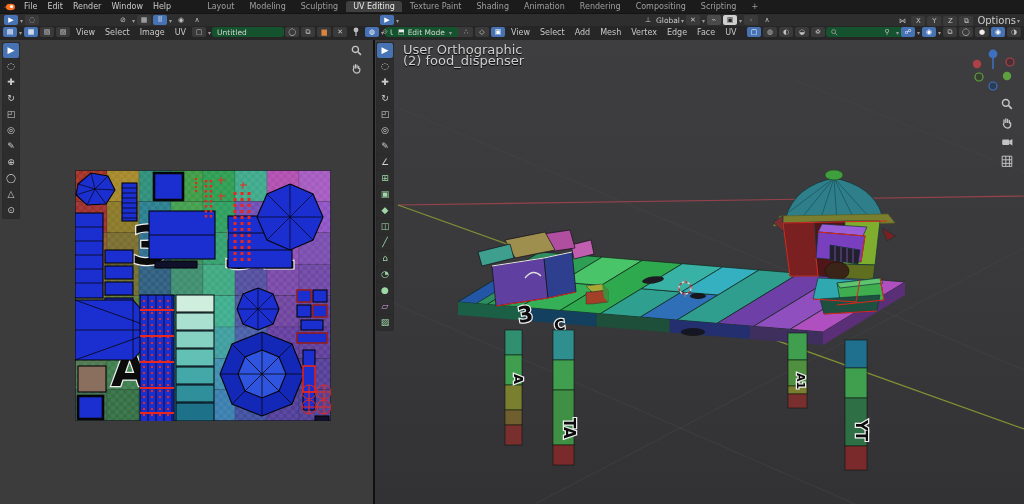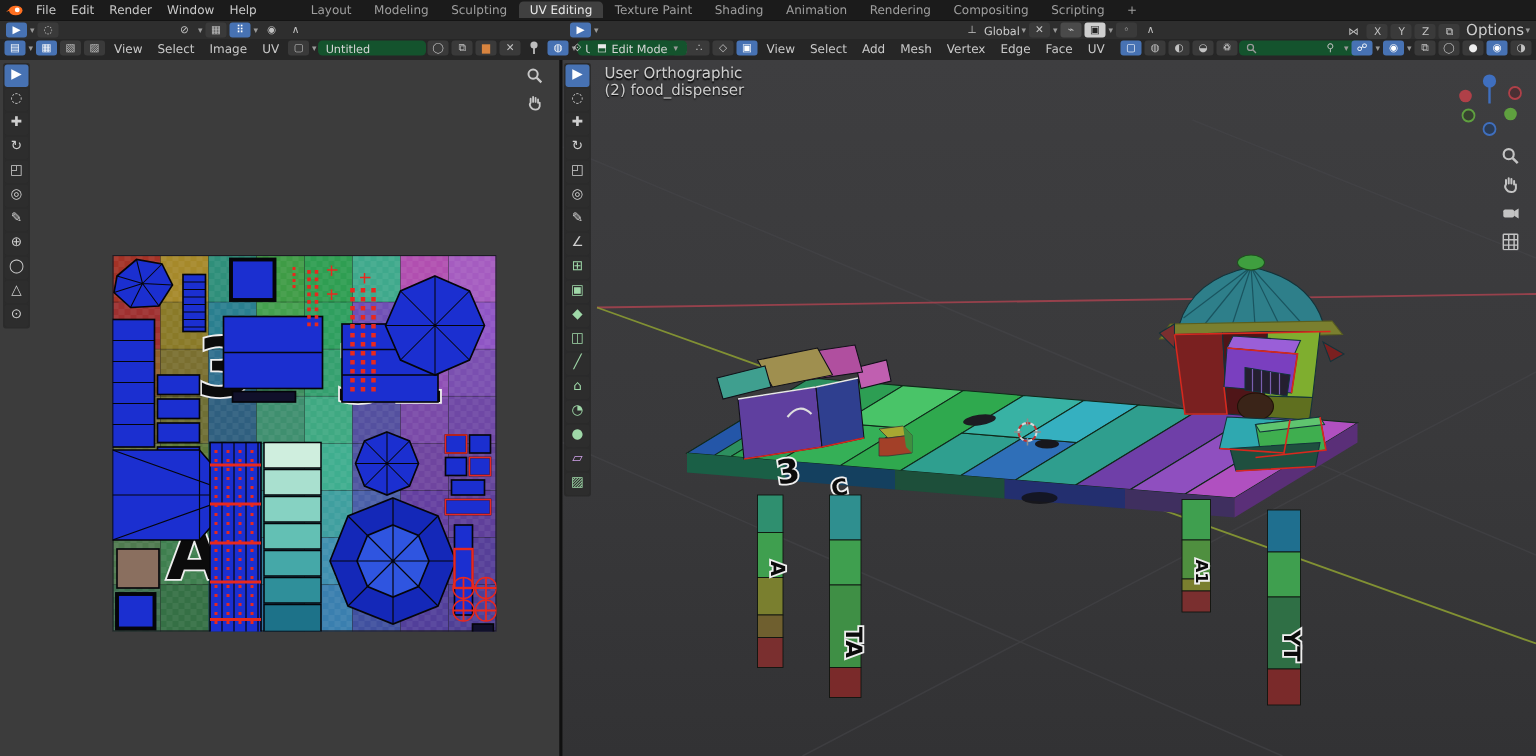--- a/index.html
+++ b/index.html
@@ -28,21 +28,21 @@
   #divider{left:373px;top:40px;width:2px;height:464px;background:#101010;}
   #v3d-pane{left:375px;top:40px;width:649px;height:464px;overflow:hidden;
             background:linear-gradient(#3e3e40,#39393b 55%,#323234);}
   .toolbar{display:flex;flex-direction:column;gap:1px;background:rgba(40,40,40,.85);
            padding:1px;border-radius:2px;}
   .tool-btn{width:16px;height:15px;display:flex;align-items:center;justify-content:center;
             background:#2d2d2d;color:#cfcfcf;font-size:9px;border-radius:2px;line-height:1;}
   .tool-btn.active{background:#4772b3;color:#fff;}
   .tool-btn.green{color:#9fd8a8;}
   .tool-btn.purple{color:#cfa0e8;}
-  .ov-text{font-size:10px;color:#cfcfcf;line-height:11px;text-shadow:0 1px 1px #000;}
+  .ov-text{font-size:13px;color:#cfcfcf;line-height:11px;text-shadow:0 1px 1px #000;}
   .side-icons{display:flex;flex-direction:column;gap:7px;align-items:center;}
   svg{display:block;}
   .seltxt{font-weight:bold;paint-order:stroke;stroke:#efefef;stroke-width:2.4px;fill:#0b0b0b;}
 </style>
 </head>
 <body>
 
 <div id="topbar" class="abs">
   <svg width="13" height="11" viewBox="0 0 13 11" style="margin:0 3px">
     <ellipse cx="7.5" cy="6" rx="4.5" ry="3.2" fill="#ff7021"></ellipse>

